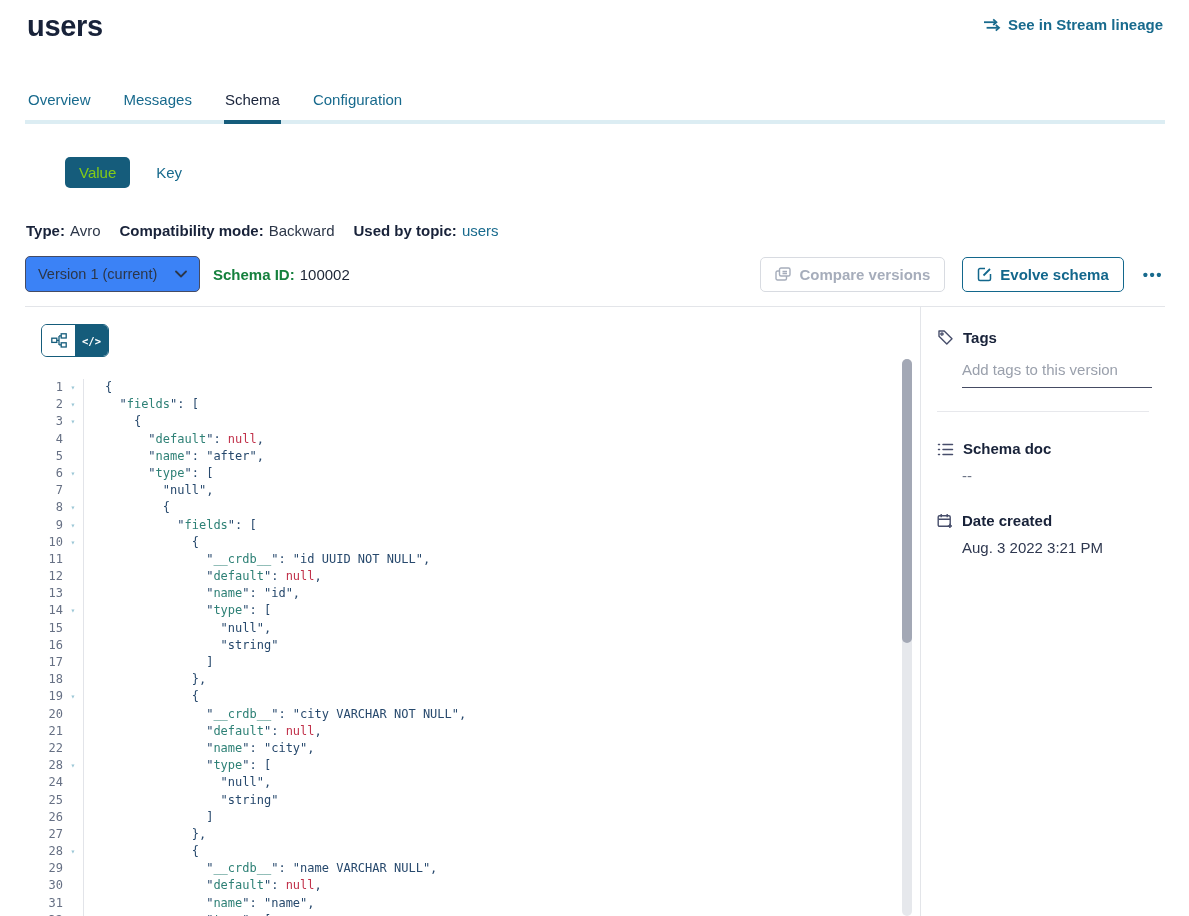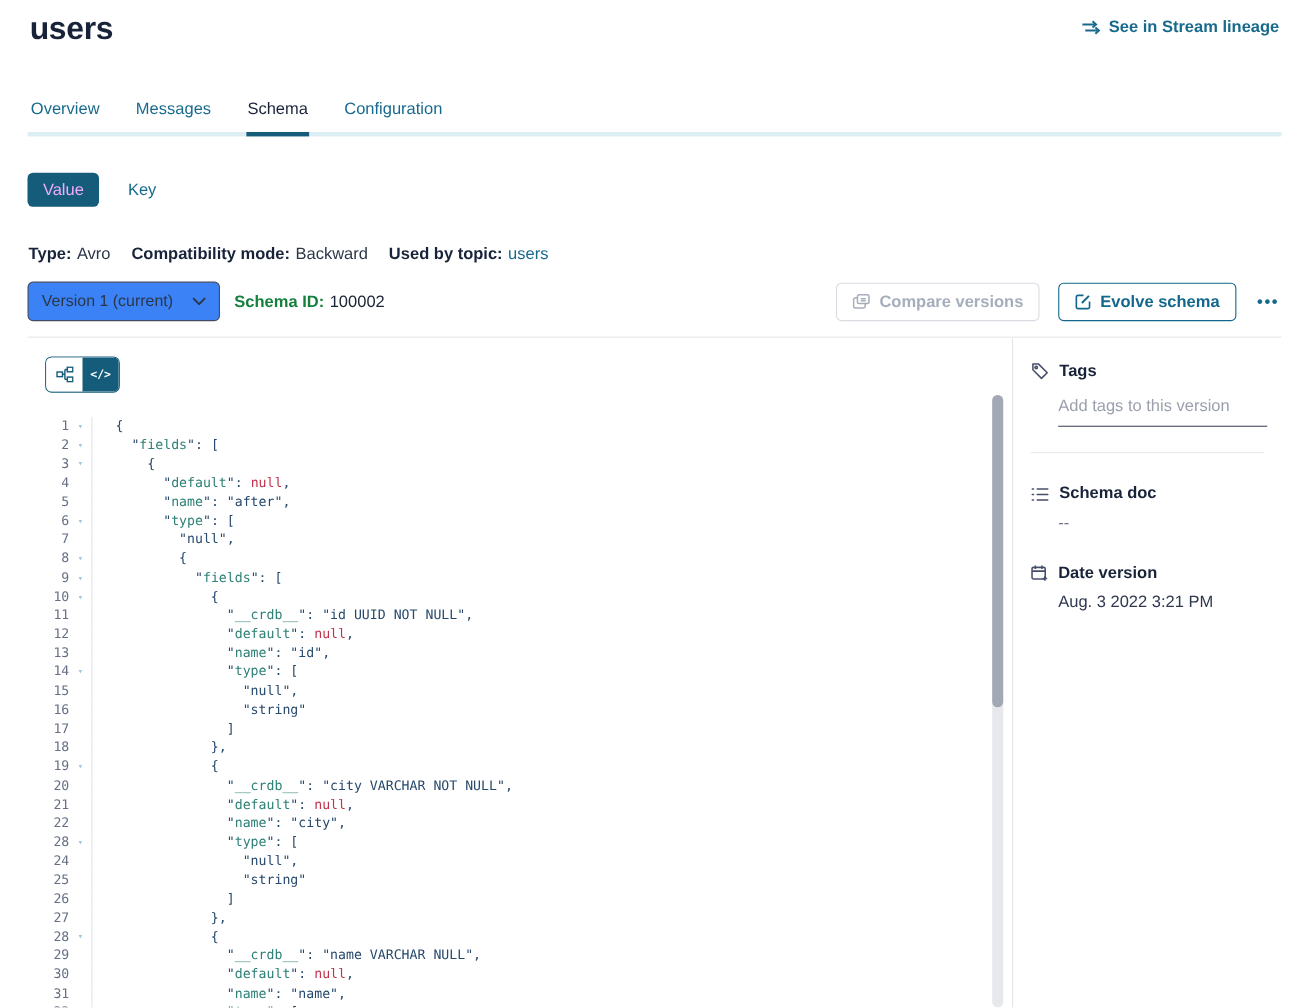--- a/index.html
+++ b/index.html
@@ -17,22 +17,22 @@
   
   .tabs { display: flex; gap: 31px; margin: 48px 24px 0 25px;
     border-bottom: 4px solid #dcedf3; }
   .tab { font-size: 15px; font-weight: 500; color: #186a8d; padding: 0 1px 12px 1px;
     margin-bottom: -4px; border-bottom: 4px solid transparent; cursor: pointer; }
   .tab:first-child { margin-left: 2px; }
   .tab.active { color: #182239; border-bottom-color: #155c7b; }
 
   
   .vk { display: flex; align-items: center; gap: 26px; margin: 33px 0 0 25px; }
-  .vk-btn { background: #155c7b; color: #f0abfc; font-size: 15px; font-weight: 500;
-    border: none; border-radius: 5px; padding: 7px 14px; cursor: pointer; }
+  .vk-btn { background: #155c7b; color: #84cc16; font-size: 15px; font-weight: 500;
+    border: none; border-radius: 5px; padding: 7px 14px; cursor: pointer; margin-left: 40px; }
   .vk-link { color: #186a8d; font-size: 15px; font-weight: 500; cursor: pointer; }
 
   
   .meta { display: flex; gap: 19px; margin: 34px 0 0 26px; font-size: 15px; }
   .meta b { font-weight: 700; color: #182239; margin-right: 5px; }
   .meta .val { color: #2c3648; }
   .meta .link { color: #186a8d; cursor: pointer; }
 
   
   .vbar { display: flex; align-items: center; margin: 17px 24px 0 25px; }
@@ -386,20 +386,20 @@
 
       <div class="sec">
         <div class="side-title">
           <span>
             <svg width="16" height="16" viewBox="0 0 16 16" fill="none" stroke="#474e6b" stroke-width="1.4">
               <rect x="1.2" y="2.8" width="12" height="10.5" rx="1.3"></rect>
               <path d="M4.2 1 V4.2 M10.2 1 V4.2 M1.2 6.2 H13.2"></path>
               <path d="M12.9 10.8 V15 M10.8 12.9 H15" stroke-width="1.5"></path>
             </svg>
           </span>
-          <span>Date version</span>
+          <span>Date created</span>
         </div>
         <div class="sec-val dark">Aug. 3 2022 3:21 PM</div>
       </div>
 
     </div>
   </div>
 </div>
 
 </body></html>

